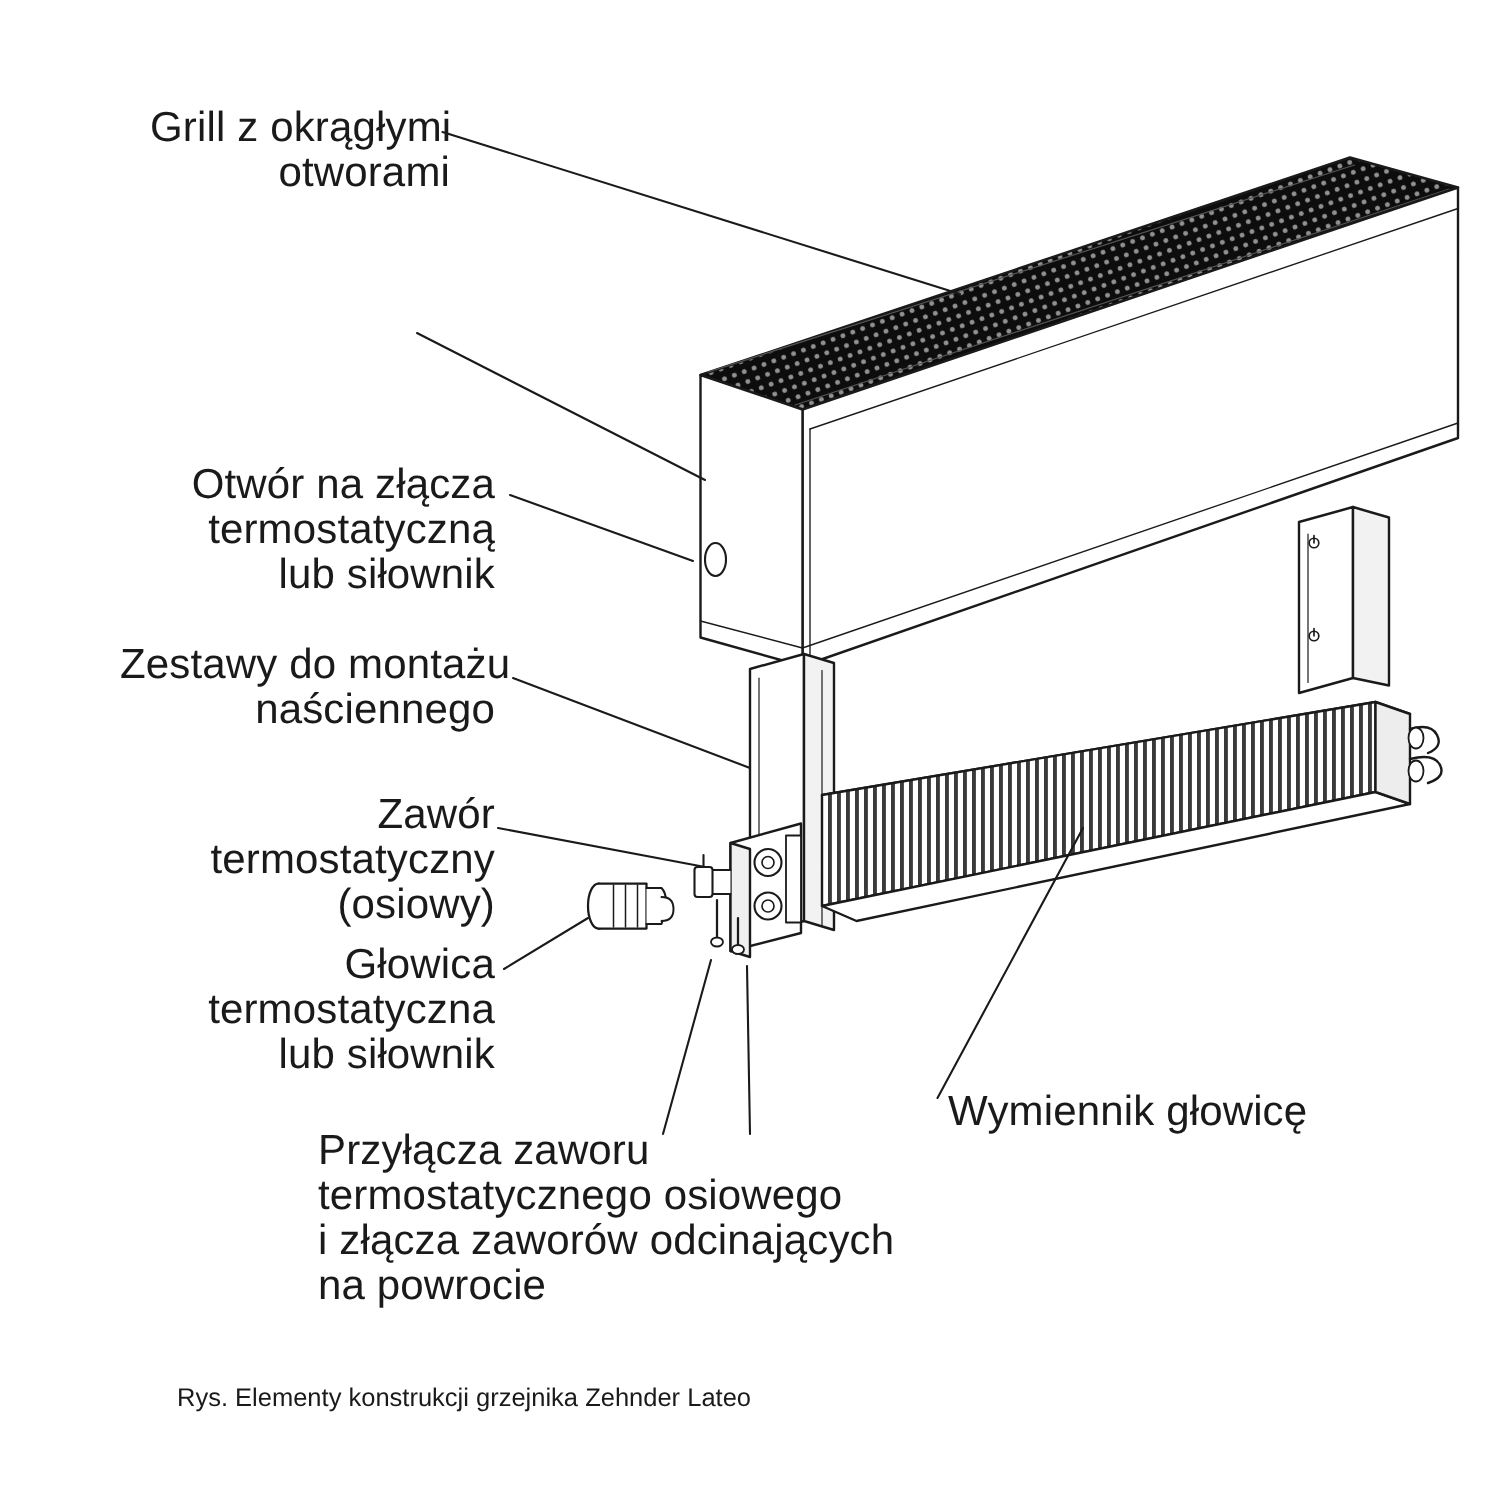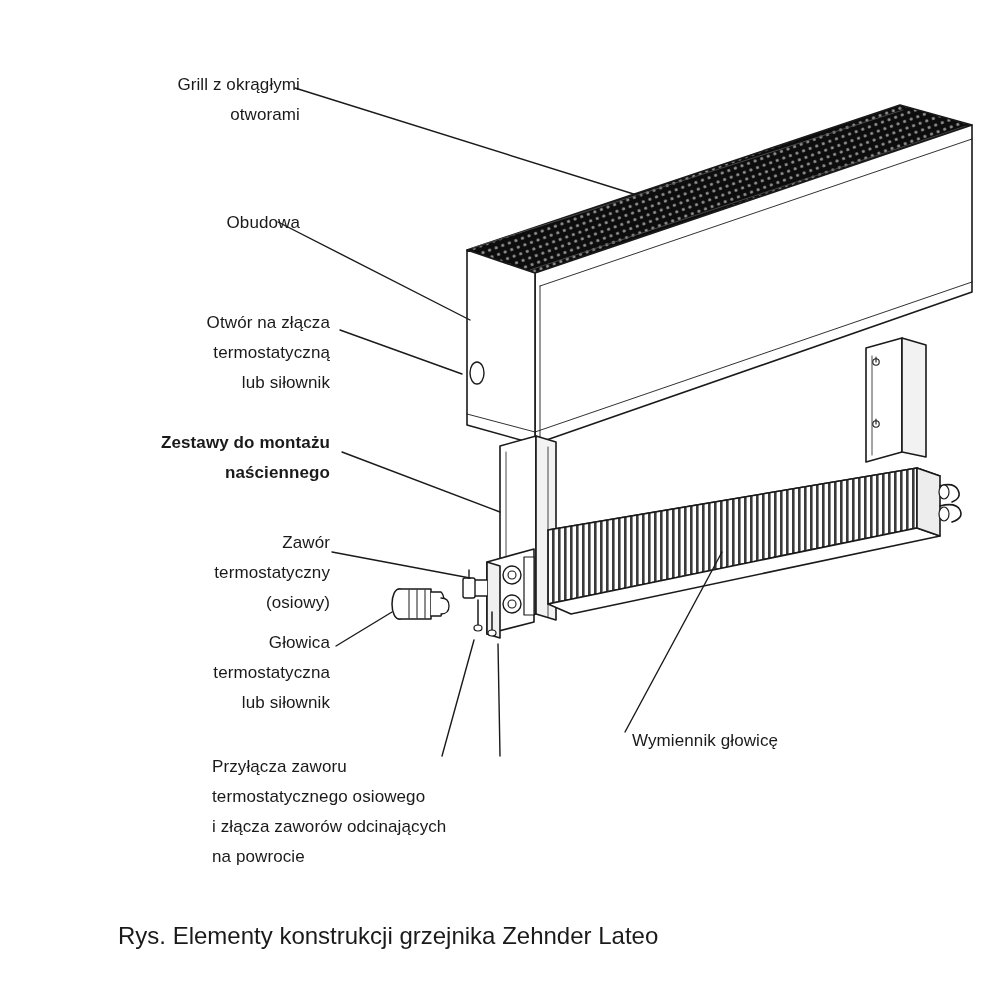--- a/index.html
+++ b/index.html
@@ -21,35 +21,35 @@
   }
   svg#art {
     position: absolute;
     left: 0;
     top: 0;
     width: 1000px;
     height: 1000px;
   }
   .lbl {
     position: absolute;
-    font-size: 17px;
+    font-size: 28px;
     line-height: 30px;
     color: #1a1a1a;
     white-space: pre;
     letter-spacing: 0.1px;
   }
   .lbl.right {
     text-align: right;
   }
   .lbl.left {
     text-align: left;
   }
   .caption {
     position: absolute;
-    font-size: 24px;
+    font-size: 17px;
     color: #1a1a1a;
     white-space: pre;
     text-align: center;
   }
 </style>
 </head>
 <body>
 
 <div id="stage">
 
@@ -163,27 +163,26 @@
         <line x1="442" y1="756" x2="474" y2="640"></line>
         <line x1="500" y1="756" x2="498" y2="644"></line>
         <line x1="625" y1="732" x2="722" y2="552"></line>
       </g>
     </g>
   </svg>
 
   <div class="lbl right" style="left:100px; top:70px; width:200px;">Grill z okrągłymi
 otworami</div>
 
-  <div class="lbl right" style="left:100px; top:208px; width:200px;">Obudowa</div>
 
   <div class="lbl right" style="left:90px; top:308px; width:240px;">Otwór na złącza
 termostatyczną
 lub siłownik</div>
 
-  <div class="lbl right" style="left:80px; top:428px; width:250px;font-weight:bold;">Zestawy do montażu
+  <div class="lbl right" style="left:80px; top:428px; width:250px;">Zestawy do montażu
 naściennego</div>
 
   <div class="lbl right" style="left:100px; top:528px; width:230px;">Zawór
 termostatyczny
 (osiowy)</div>
 
   <div class="lbl right" style="left:100px; top:628px; width:230px;">Głowica
 termostatyczna
 lub siłownik</div>
 

